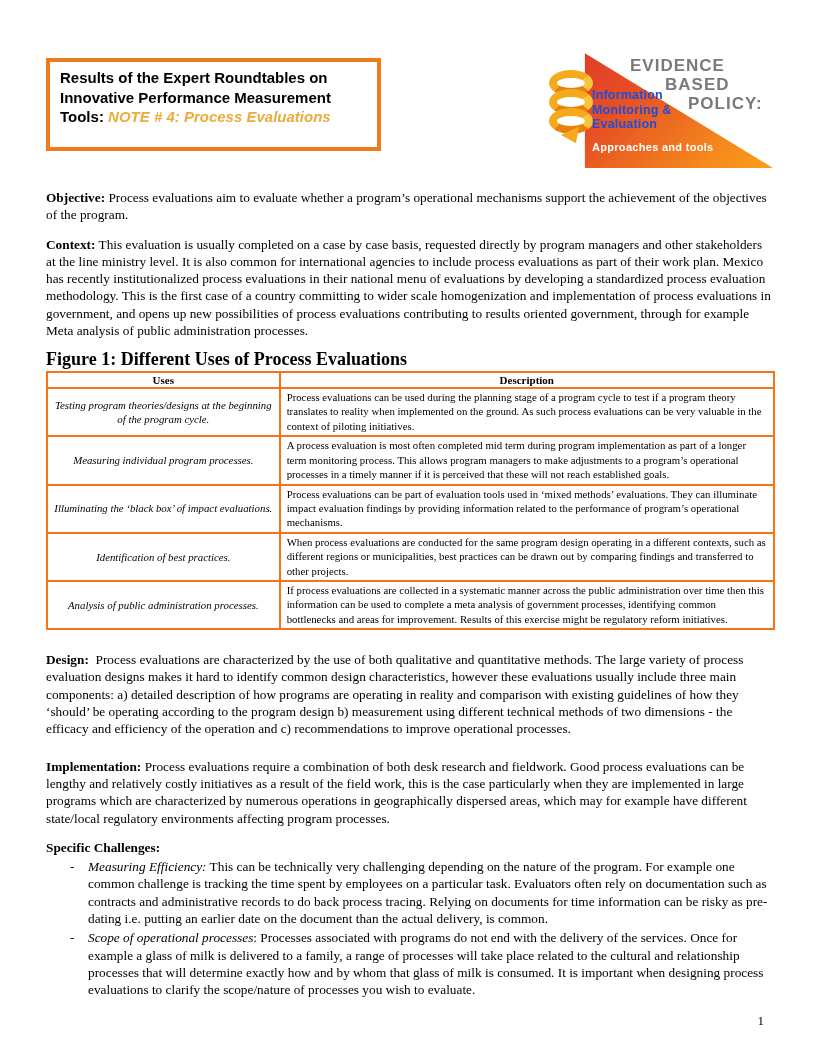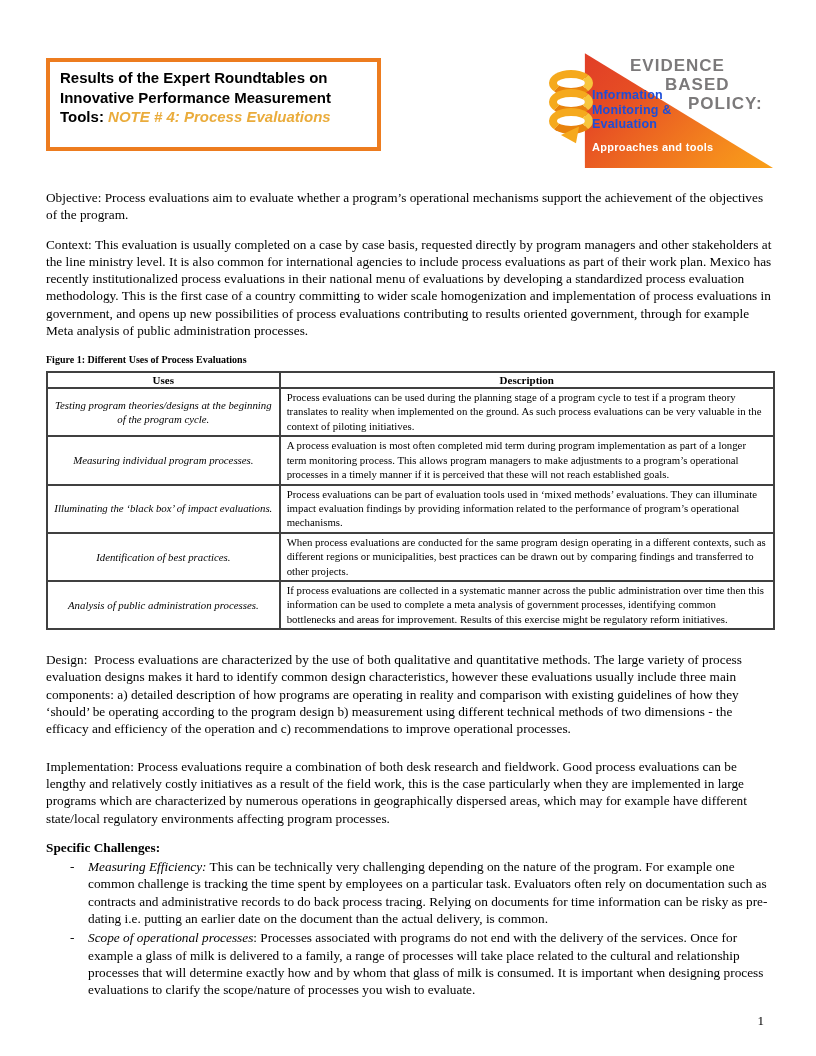--- a/index.html
+++ b/index.html
@@ -43,26 +43,26 @@
   .coil .tip {
     width:0; height:0; margin:-4px 0 0 14px;
     border-left:10px solid transparent; border-right:10px solid transparent;
     border-top:14px solid #F5A91D; transform:rotate(-25deg);
   }
 
   
   .main { position:absolute; left:46px; top:189px; width:729px;
           font-size:13.3px; line-height:17.3px; }
   .para { margin-bottom:12px; }
-  .para b { font-weight:normal; }
-  .caption { font-weight:bold; margin:4px 0 2px 0; font-size:10px; }
+  .para b { font-weight:bold; }
+  .caption { font-weight:bold; margin:4px 0 2px 0; font-size:18px; }
 
   table.uses { width:100%; border-collapse:collapse; border:2px solid #000;
                font-size:10.8px; line-height:14.4px; }
-  table.uses th, table.uses td { border:2px solid #404040; }
+  table.uses th, table.uses td { border:2px solid #f97316; }
   table.uses th { font-weight:bold; text-align:center; padding:0 4px; font-size:11px; }
   td.use-cell  { width:32%; font-style:italic; text-align:center; vertical-align:middle;
                  padding:2px 6px; }
   td.desc-cell { width:68%; vertical-align:top; padding:1px 6px 2px 6px; }
 
   .design-p { margin-top:21px; }
   .impl-p   { margin-top:20px;  }
   .chal-head { font-weight:bold; margin-top:10px; }
   .challenge { position:relative; padding-left:42px; margin-top:2px; }
   .challenge .marker { position:absolute; left:24px; top:0; }

